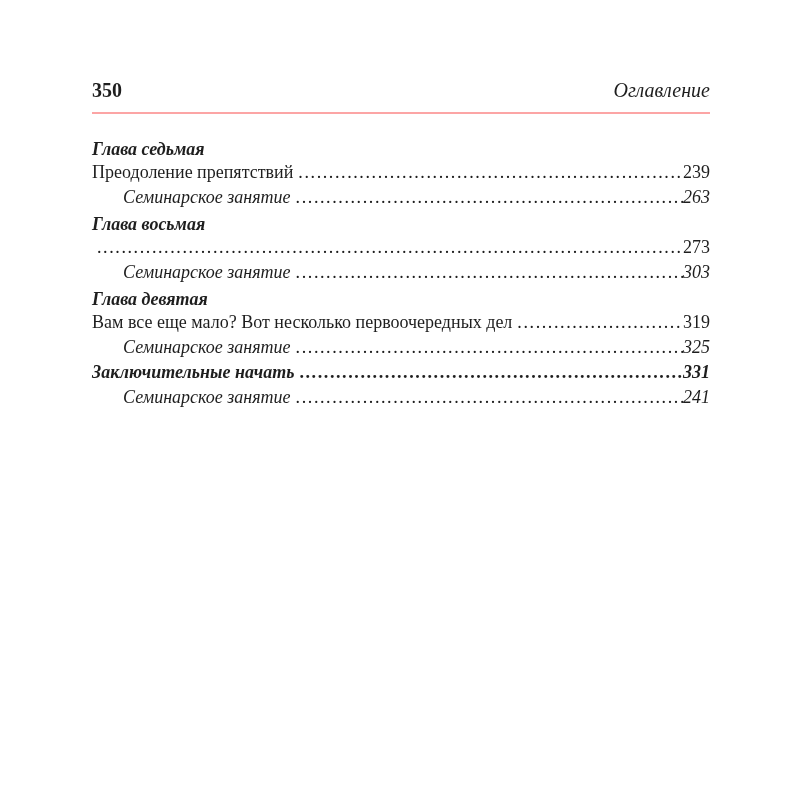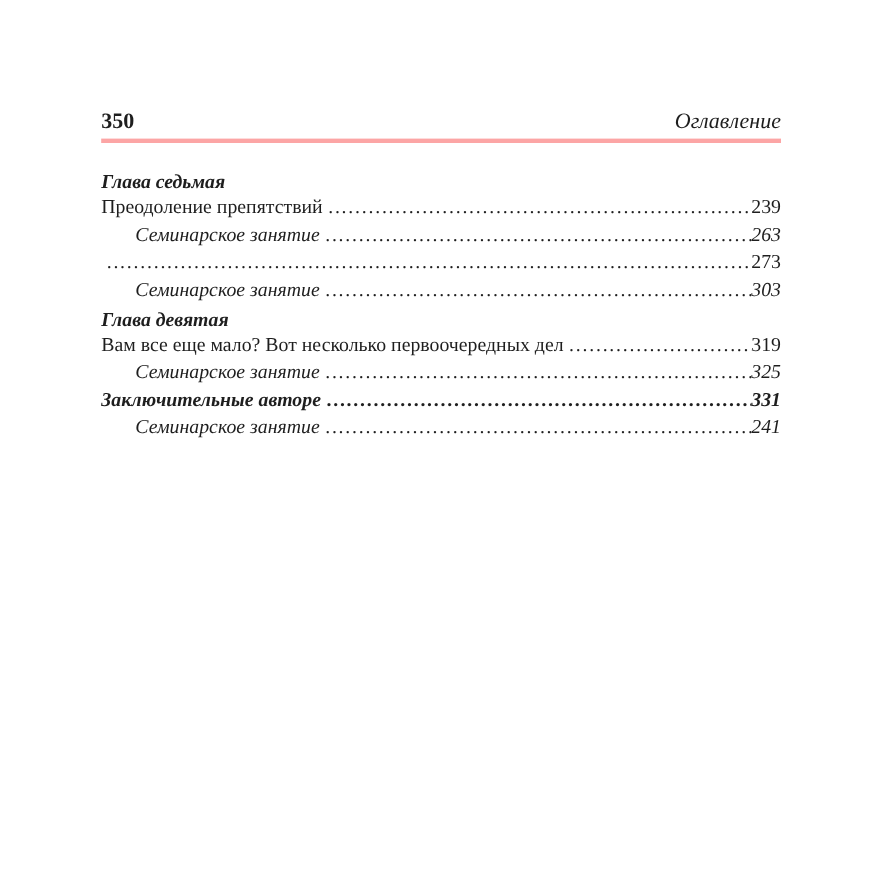--- a/index.html
+++ b/index.html
@@ -23,23 +23,23 @@
   .content {
     position: absolute;
     left: 92px;
     top: 0;
     width: 618px;
   }
   .header {
     display: flex;
     justify-content: space-between;
     align-items: baseline;
-    margin-top: 100px;
-    padding-bottom: 6px;
-    border-bottom: 4px solid #fca5a5;
+    margin-top: 80px;
+    padding-bottom: 12px;
+    border-bottom: 2px solid #fca5a5;
     font-size: 20px;
     line-height: 20px;
   }
   .page-number {
     font-weight: bold;
   }
   .running-title {
     font-style: italic;
   }
   .toc {
@@ -106,20 +106,23 @@
         <span class="dots"></span>
         <span class="pagenum">239</span>
       </div>
 
       <div class="row seminar">
         <span class="label">Семинарское занятие</span>
         <span class="dots"></span>
         <span class="pagenum">263</span>
       </div>
 
+      <div class="row heading">
+        <span class="label">Глава восьмая</span>
+      </div>
 
       <div class="row title">
         <span class="dots"></span>
         <span class="pagenum">273</span>
       </div>
 
       <div class="row seminar">
         <span class="label">Семинарское занятие</span>
         <span class="dots"></span>
         <span class="pagenum">303</span>
@@ -135,21 +138,21 @@
         <span class="pagenum">319</span>
       </div>
 
       <div class="row seminar">
         <span class="label">Семинарское занятие</span>
         <span class="dots"></span>
         <span class="pagenum">325</span>
       </div>
 
       <div class="row bold-title">
-        <span class="label">Заключительные авторе</span>
+        <span class="label">Заключительные начать</span>
         <span class="dots"></span>
         <span class="pagenum">331</span>
       </div>
 
       <div class="row seminar">
         <span class="label">Семинарское занятие</span>
         <span class="dots"></span>
         <span class="pagenum">241</span>
       </div>
 

